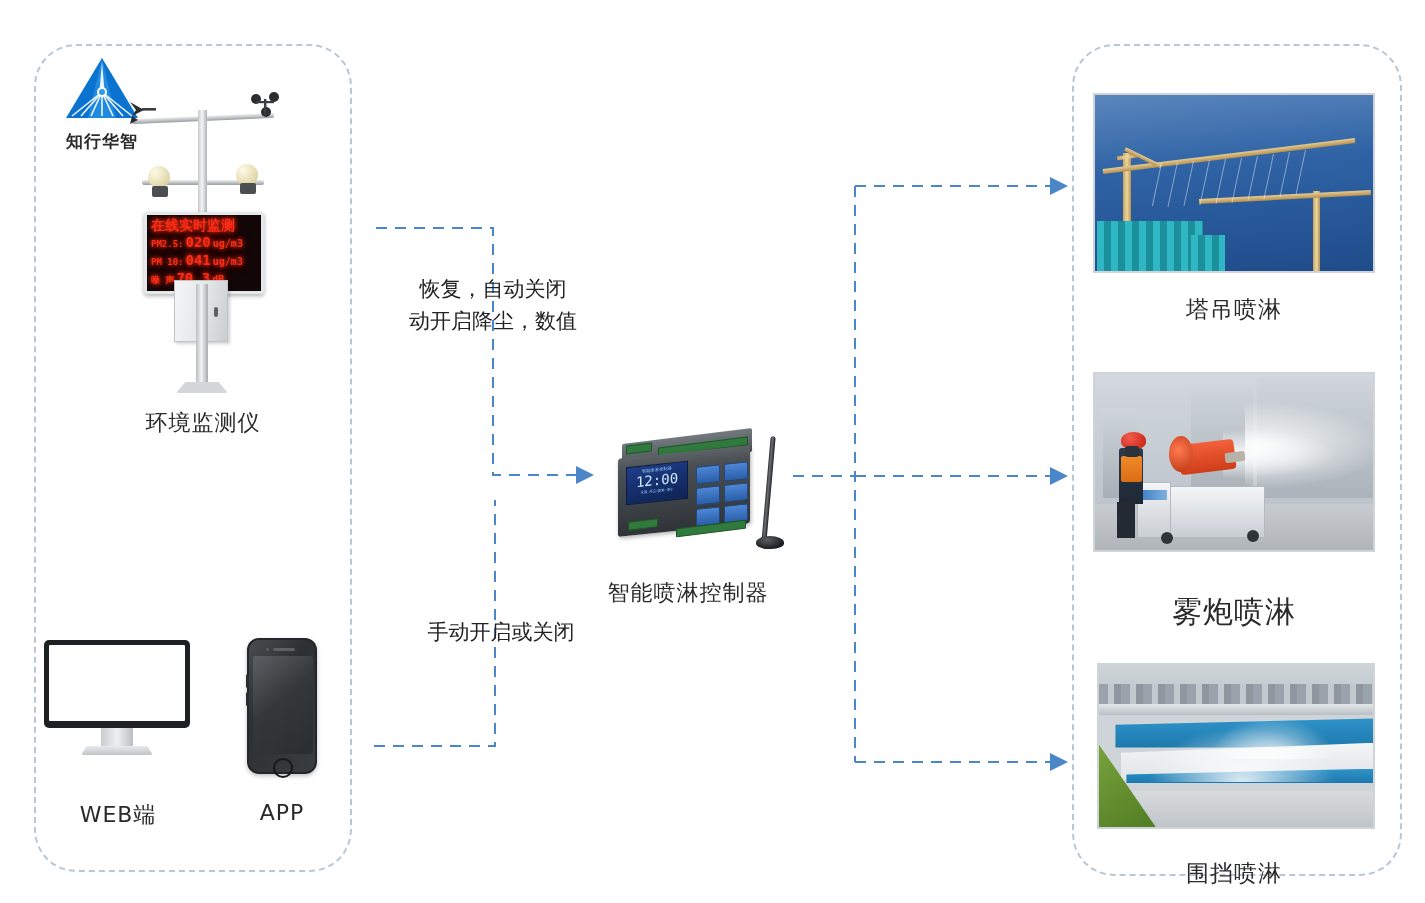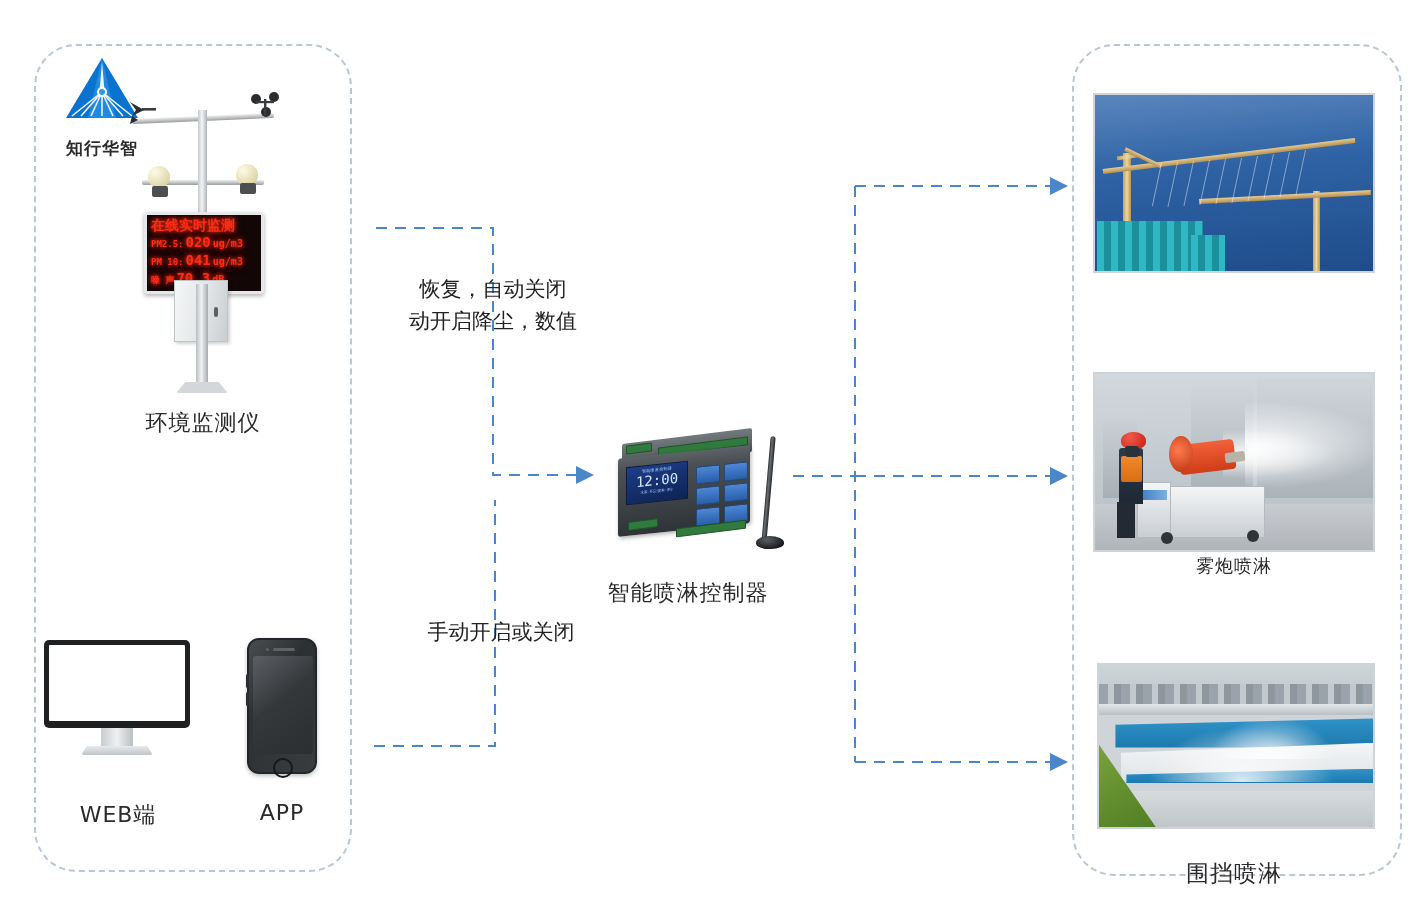--- a/index.html
+++ b/index.html
@@ -32,21 +32,21 @@
     color: #1b1b1b;
     text-shadow: 7px 9px 0 #f0ae2e;
     line-height: 1.05;
     white-space: nowrap;
   }
 
   
   #brand { position: absolute; left: 56px; top: 56px; width: 92px; text-align: center; }
   #brand .mark { width: 76px; height: 72px; margin: 0 auto; display:block; }
   #brand .name {
-    margin-top: 9px; font-size: 17px; font-weight: 700; color: #2b2b2b;
+    margin-top: 2px; font-size: 17px; font-weight: 700; color: #2b2b2b;
     letter-spacing: 1px;
     font-family: Liberation Mono, monospace;
   }
 
   
   .caption {
     position: absolute; text-align: center;
     font-size: 22px; color: #2a2a2a;
     font-family: "DejaVu Sans", "Liberation Sans", sans-serif;
     letter-spacing: 1px;
@@ -445,20 +445,21 @@
         <div class="spray" style="left:86px;top:-1px;height:46px;transform:rotate(12deg);"></div>
         <div class="spray" style="left:102px;top:-3px;height:46px;transform:rotate(12deg);"></div>
         <div class="spray" style="left:118px;top:-5px;height:46px;transform:rotate(12deg);"></div>
         <div class="spray" style="left:134px;top:-7px;height:46px;transform:rotate(12deg);"></div>
         <div class="spray" style="left:150px;top:-9px;height:46px;transform:rotate(12deg);"></div>
       </div>
       <div class="scaffold" style="left:2px;bottom:0;width:106px;height:50px;"></div>
       <div class="scaffold" style="left:96px;bottom:0;width:34px;height:36px;"></div>
     </div>
   </div>
+  <div class="caption" style="left:1093px; top:294px; width:282px; font-size:23px;">塔吊喷淋</div>
 
   <div id="photo2" class="photo">
     <div class="inner">
       <div class="fc-bg"></div>
       <div class="fc-bldg" style="left:8px;top:34px;width:34px;height:90px;"></div>
       <div class="fc-bldg" style="left:96px;top:12px;width:62px;height:112px;"></div>
       <div class="fc-bldg" style="left:162px;top:4px;width:120px;height:120px;opacity:.85;"></div>
       <div class="fc-mist" style="left:150px;top:28px;width:136px;height:86px;"></div>
       <div class="fc-mist" style="left:128px;top:56px;width:110px;height:48px;"></div>
       <div class="fc-ground"></div>
@@ -470,21 +471,21 @@
       <div style="position:absolute;left:130px;top:78px;width:20px;height:10px;background:#b8b3a8;border-radius:2px;transform:rotate(-7deg);"></div>
       <div class="fc-worker-body" style="left:24px;top:74px;width:24px;height:56px;"></div>
       <div class="fc-worker-vest" style="left:26px;top:82px;width:21px;height:26px;"></div>
       <div class="fc-helmet" style="left:26px;top:58px;width:25px;height:17px;"></div>
       <div style="position:absolute;left:30px;top:72px;width:14px;height:11px;background:#2a323b;border-radius:3px;"></div>
       <div style="position:absolute;left:22px;top:128px;width:18px;height:36px;background:#232a33;"></div>
       <div style="position:absolute;left:66px;top:158px;width:12px;height:12px;border-radius:50%;background:#2e3438;"></div>
       <div style="position:absolute;left:152px;top:156px;width:12px;height:12px;border-radius:50%;background:#2e3438;"></div>
     </div>
   </div>
-  <div class="caption" style="left:1093px; top:554px; width:282px; font-size:18px;">雾炮喷淋</div>
+  <div class="caption" style="left:1093px; top:592px; width:282px; font-size:30px;">雾炮喷淋</div>
 
   <div id="photo3" class="photo">
     <div class="inner">
       <div class="fn-sky"></div>
       <div class="fn-far"></div>
       <div class="fn-mid"></div>
       <div class="fn-wall-top"></div>
       <div class="fn-wall-bot"></div>
       <div class="fn-blue-strip"></div>
       <div class="fn-road"></div>

